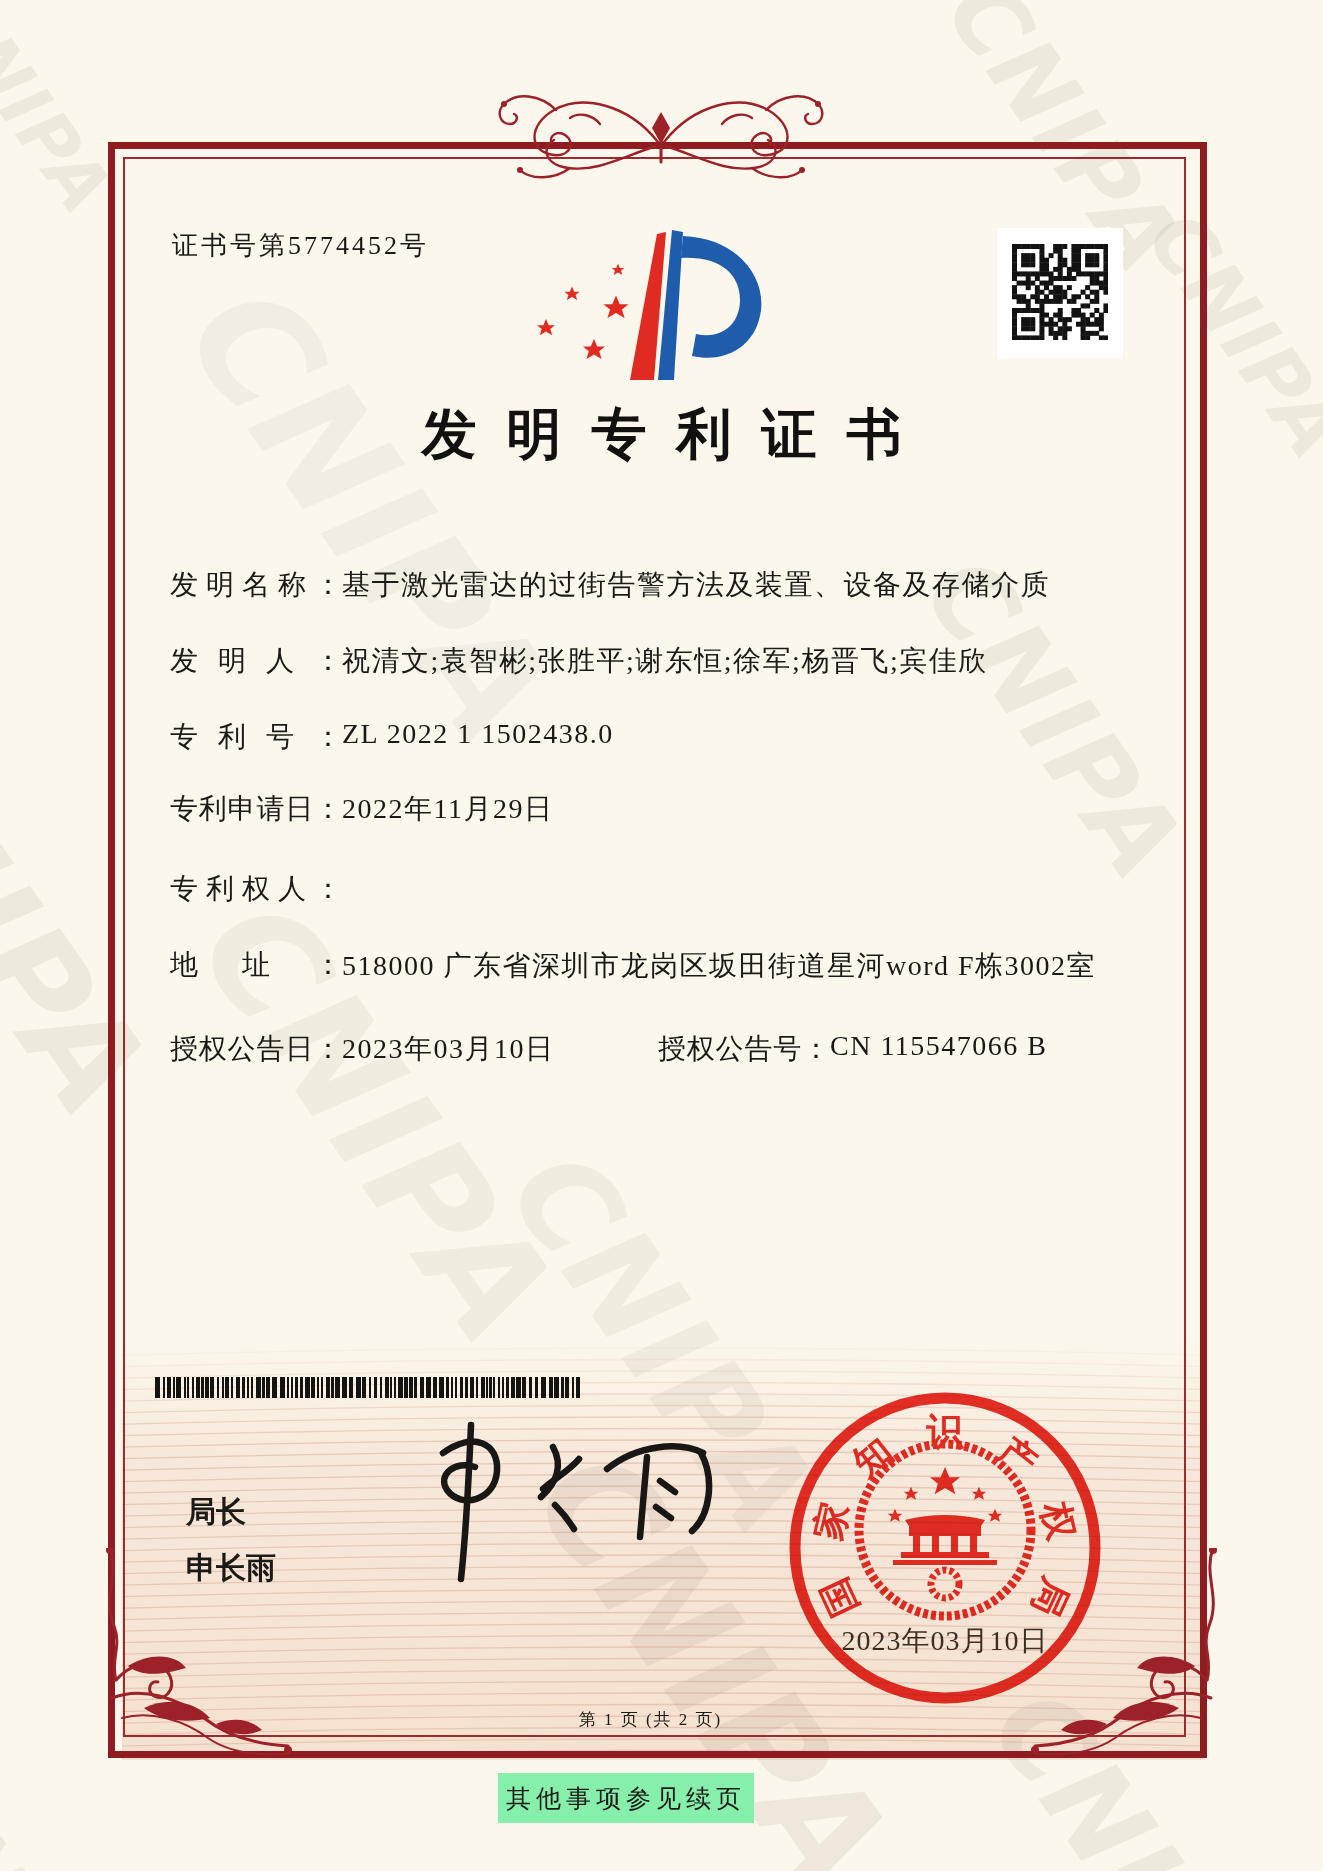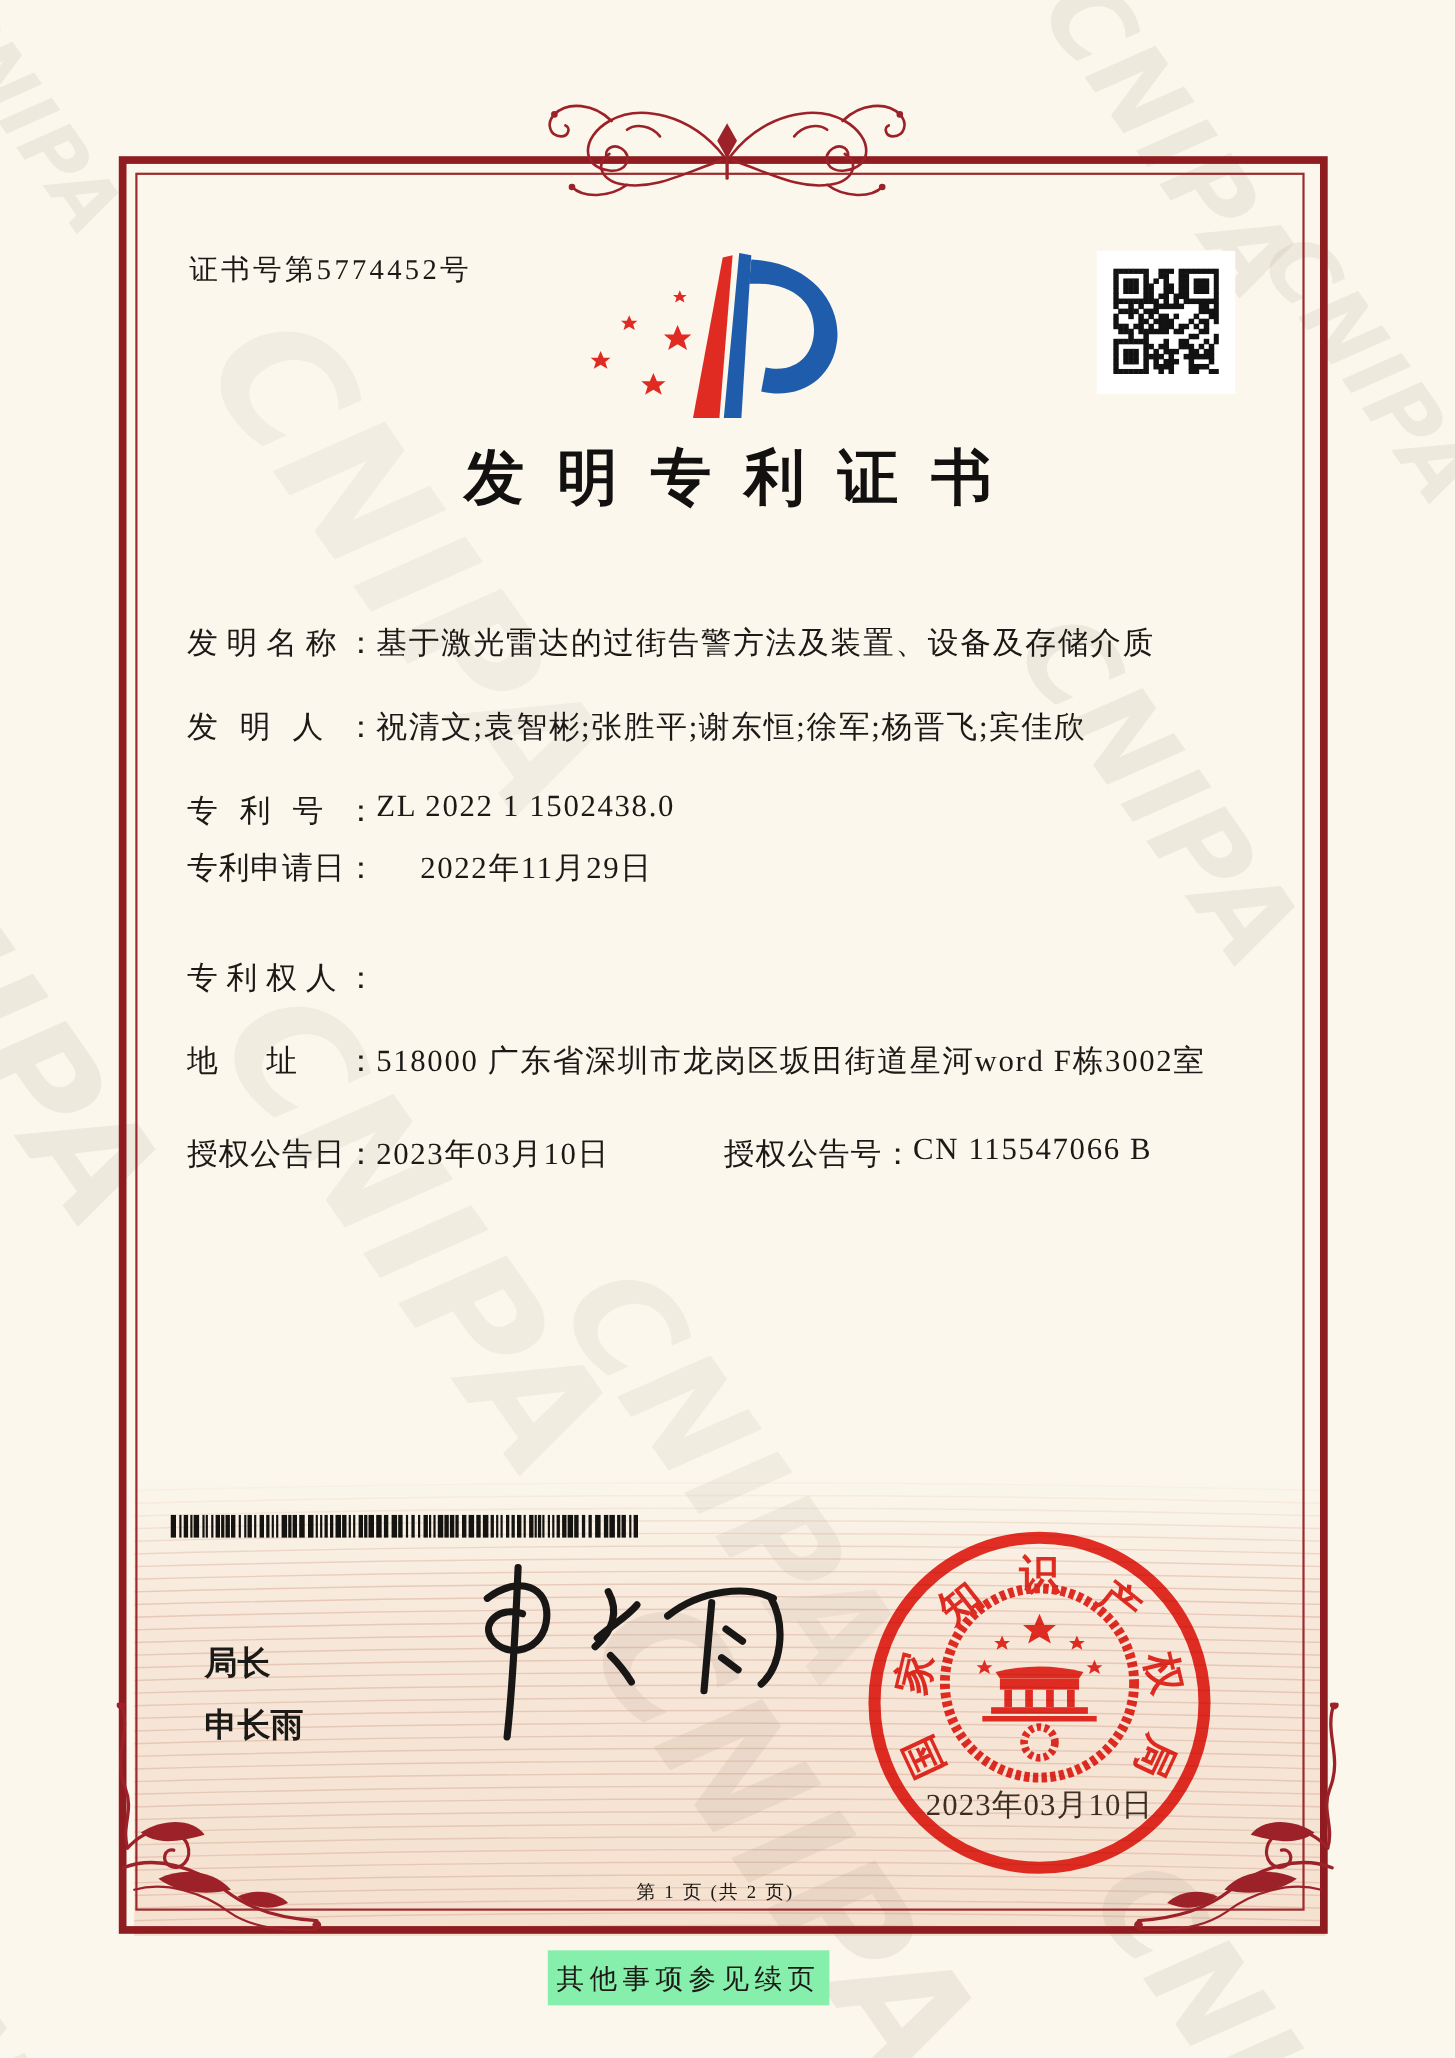--- a/index.html
+++ b/index.html
@@ -463,21 +463,21 @@
     <span class="f-value">基于激光雷达的过街告警方法及装置、设备及存储介质</span>
   </div>
   <div class="field-row" style="top:642px;">
     <span class="f-label">发明人：</span>
     <span class="f-value">祝清文;袁智彬;张胜平;谢东恒;徐军;杨晋飞;宾佳欣</span>
   </div>
   <div class="field-row" style="top:718px;">
     <span class="f-label">专利号：</span>
     <span class="f-value">ZL 2022 1 1502438.0</span>
   </div>
-  <div class="field-row" style="top:770px;gap:40px;">
+  <div class="field-row" style="top:790px;">
     <span class="f-label">专利申请日：</span>
     <span class="f-value">2022年11月29日</span>
   </div>
   <div class="field-row" style="top:870px;">
     <span class="f-label">专利权人：</span>
   </div>
   <div class="field-row addr" style="top:946px;">
     <span class="f-label">地址：</span>
     <span class="f-value">518000 广东省深圳市龙岗区坂田街道星河word F栋3002室</span>
   </div>

